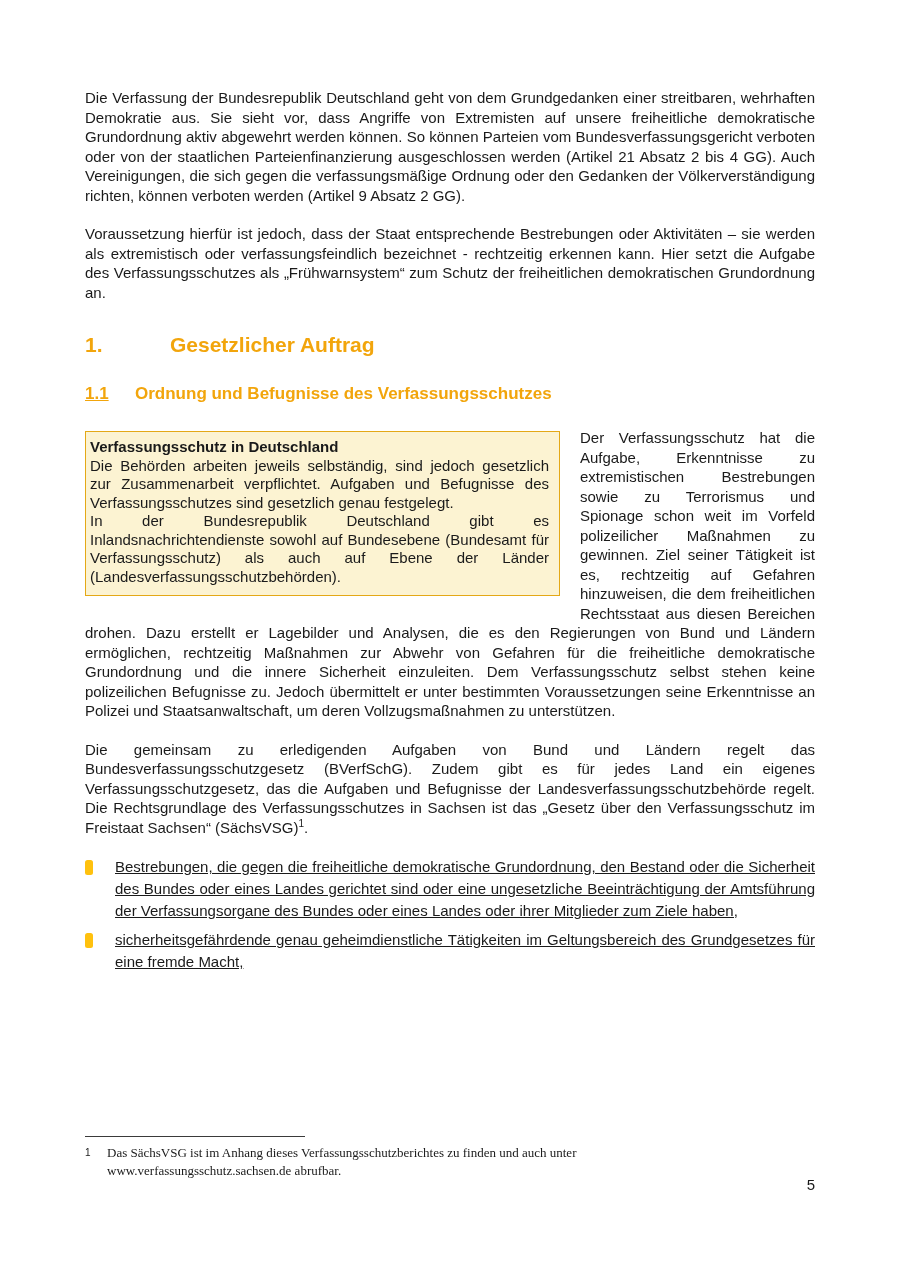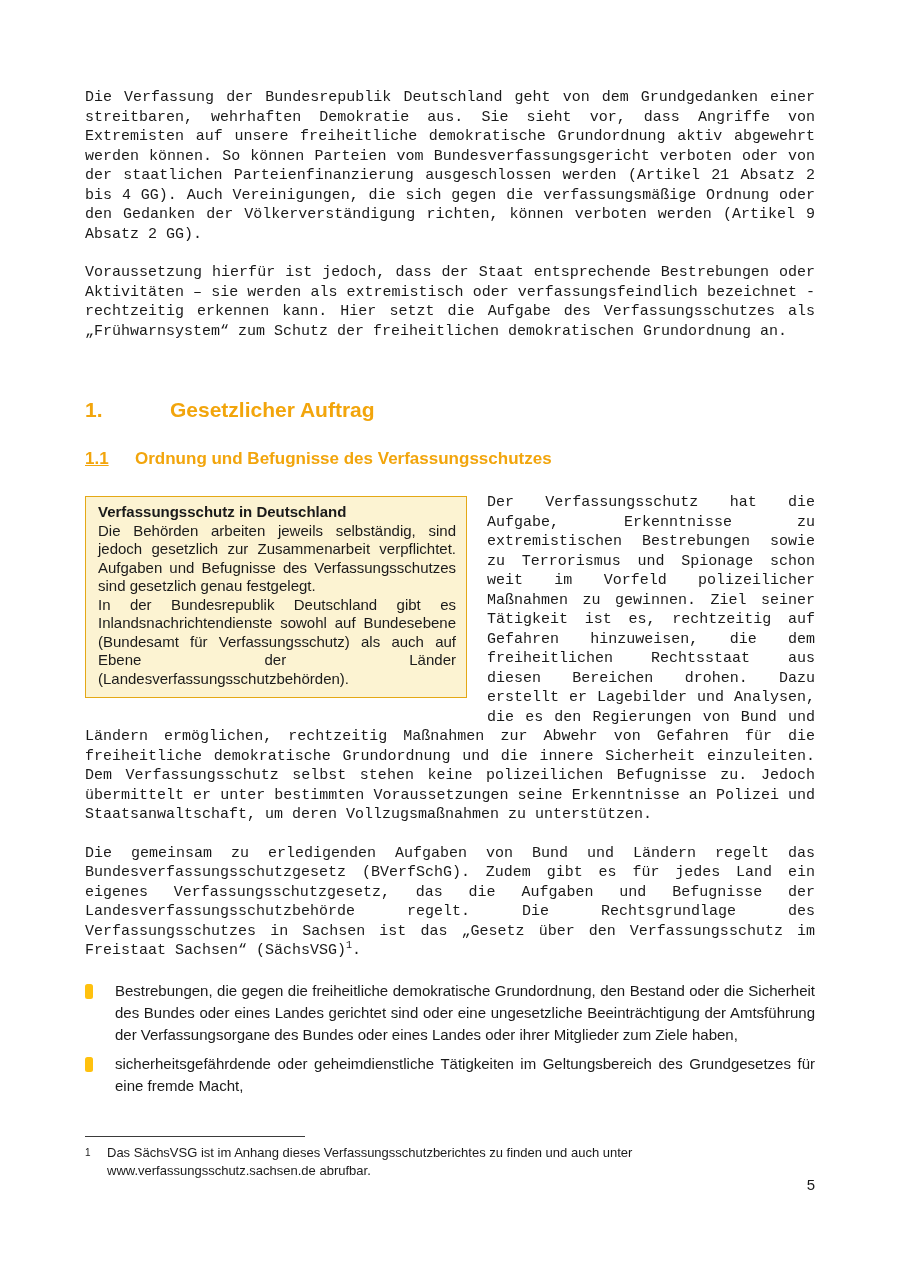--- a/index.html
+++ b/index.html
@@ -11,38 +11,37 @@
     position:relative;
     overflow:hidden;
   }
   .page { position:absolute; left:0; top:0; width:900px; height:1272px; padding:88px 85px 0 85px; }
 
   p.body {
     font-size:15px; line-height:19.5px;
     text-align:justify;
     hyphens:auto; -webkit-hyphens:auto;
     margin:0 0 19px 0;
-    font-family:Liberation Mono, monospace;
   }
 
-  .h1 { font-size:21px; font-weight:bold; color:var(--heading,#F2A50C); margin:57px 0 0 0; }
+  .h1 { font-size:21px; font-weight:bold; color:var(--heading,#F2A50C); margin:31px 0 0 0; }
   .h1-num { display:inline-block; width:85px; }
   .h2 { font-size:17px; font-weight:bold; color:var(--heading,#F2A50C); margin:27px 0 0 0; }
   .h2-num { display:inline-block; width:50px;text-decoration:underline; }
 
   .flow { margin-top:24px; }
   .flow::after { content:""; display:block; clear:both; visibility:hidden; height:0; }
   .flow p.body { margin-bottom:0; }
 
   .infobox {
     float:left;
-    width:382px;
+    width:475px;
     background:var(--box-bg,#FCF3D2);
     border:1px solid var(--box-border,#E4A816);
-    padding:6px 10px 9px 12px;
+    padding:6px 10px 9px 4px;
     margin:3px 20px 10px 0;
     font-size:15px; line-height:18.5px;
     text-align:justify;
     hyphens:auto; -webkit-hyphens:auto;
   }
   .infobox-title { font-weight:bold; }
   .infobox-body { margin:0; }
 
   p.clear { clear:both; padding-top:19px; }
 
@@ -55,27 +54,27 @@
     text-align:justify;
     hyphens:auto; -webkit-hyphens:auto;
     margin-bottom:7px;
   }
   .bullet-marker {
     flex:0 0 8px; width:8px; height:15px;
     border-radius:2.5px;
     background:var(--bullet,#FFC10E);
     margin-top:4px;
   }
-  .bullet-text { flex:1; }
+  .bullet-text { flex:1;text-decoration:underline; }
 
   .footnote-area { position:absolute; left:85px; top:1136px; width:730px; }
   .footnote-rule { width:220px; border-top:1px solid #3a3a3a; margin-bottom:7px; }
   .footnote { display:flex; font-size:13px; line-height:18px; }
   .footnote-num { flex:0 0 22px; font-size:10px; line-height:15px; padding-top:1px; }
-  .footnote-text { max-width:600px; }
+  .footnote-text { max-width:600px;font-family:Liberation Serif, serif; }
 
   .page-number { position:absolute; right:85px; top:1176px; font-size:15px; }
 </style>
 </head>
 <body>
 
 <div class="page">
 
   <p class="body">Die Verfassung der Bundesrepublik Deutschland geht von dem Grundgedanken einer streitbaren, wehrhaften Demokratie aus. Sie sieht vor, dass Angriffe von Extremisten auf unsere freiheitliche demokratische Grundordnung aktiv abgewehrt werden können. So können Parteien vom Bundesverfassungsgericht verboten oder von der staatlichen Parteienfinanzierung ausgeschlossen werden (Artikel 21 Absatz 2 bis 4 GG). Auch Vereinigungen, die sich gegen die verfassungsmäßige Ordnung oder den Gedanken der Völkerverständigung richten, können verboten werden (Artikel 9 Absatz 2 GG).</p>
   <p class="body">Voraussetzung hierfür ist jedoch, dass der Staat entsprechende Bestrebungen oder Aktivitäten – sie werden als extremistisch oder verfassungsfeindlich bezeichnet - rechtzeitig erkennen kann. Hier setzt die Aufgabe des Verfassungsschutzes als „Frühwarnsystem“ zum Schutz der freiheitlichen demokratischen Grundordnung an.</p>
@@ -96,21 +95,21 @@
   <p class="body clear"><span>Die gemeinsam zu erledigenden Aufgaben von Bund und Ländern regelt das Bundesverfassungsschutzgesetz (BVerfSchG). Zudem gibt es für jedes Land ein eigenes Verfassungsschutzgesetz, das die Aufgaben und Befugnisse der Landesverfassungsschutzbehörde regelt. Die Rechtsgrundlage des Verfassungsschutzes in Sachsen ist das „Gesetz über den Verfassungsschutz im Freistaat Sachsen“ (SächsVSG)</span><sup class="fnref">1</sup><span>.</span></p>
 
 
   <ul class="bullets">
     <li class="bullet-item">
       <span class="bullet-marker"></span>
       <span class="bullet-text">Bestrebungen, die gegen die freiheitliche demokratische Grundordnung, den Bestand oder die Sicherheit des Bundes oder eines Landes gerichtet sind oder eine ungesetzliche Beeinträchtigung der Amtsführung der Verfassungsorgane des Bundes oder eines Landes oder ihrer Mitglieder zum Ziele haben,</span>
     </li>
     <li class="bullet-item">
       <span class="bullet-marker"></span>
-      <span class="bullet-text">sicherheitsgefährdende oder geheimdienstliche Tätigkeiten im Geltungsbereich des Grundgesetzes für eine fremde Macht,</span>
+      <span class="bullet-text">sicherheitsgefährdende genau geheimdienstliche Tätigkeiten im Geltungsbereich des Grundgesetzes für eine fremde Macht,</span>
     </li>
   </ul>
 
   <div class="footnote-area">
     <div class="footnote-rule"></div>
     <div class="footnote">
       <span class="footnote-num">1</span>
       <span class="footnote-text">Das SächsVSG ist im Anhang dieses Verfassungsschutzberichtes zu finden und auch unter www.verfassungsschutz.sachsen.de abrufbar.</span>
     </div>
   </div>

